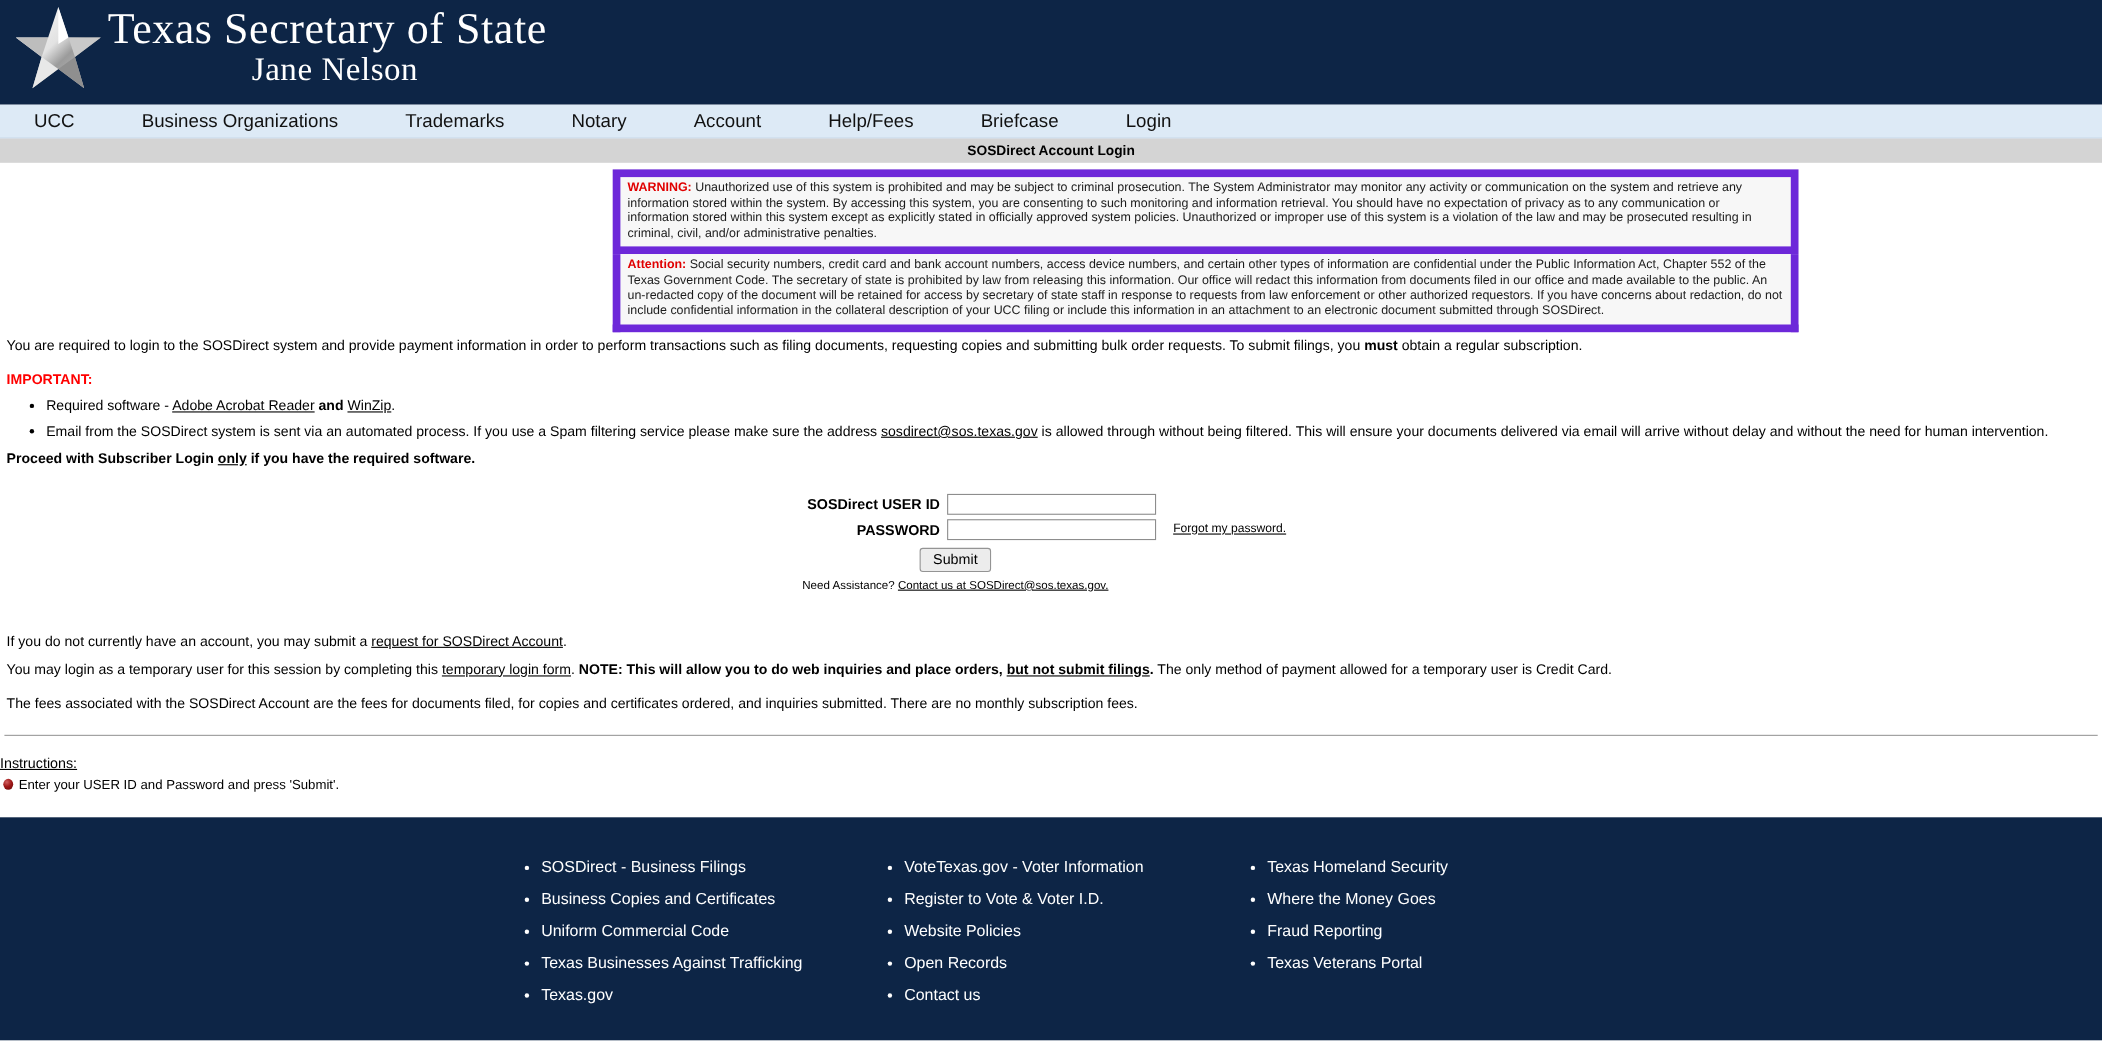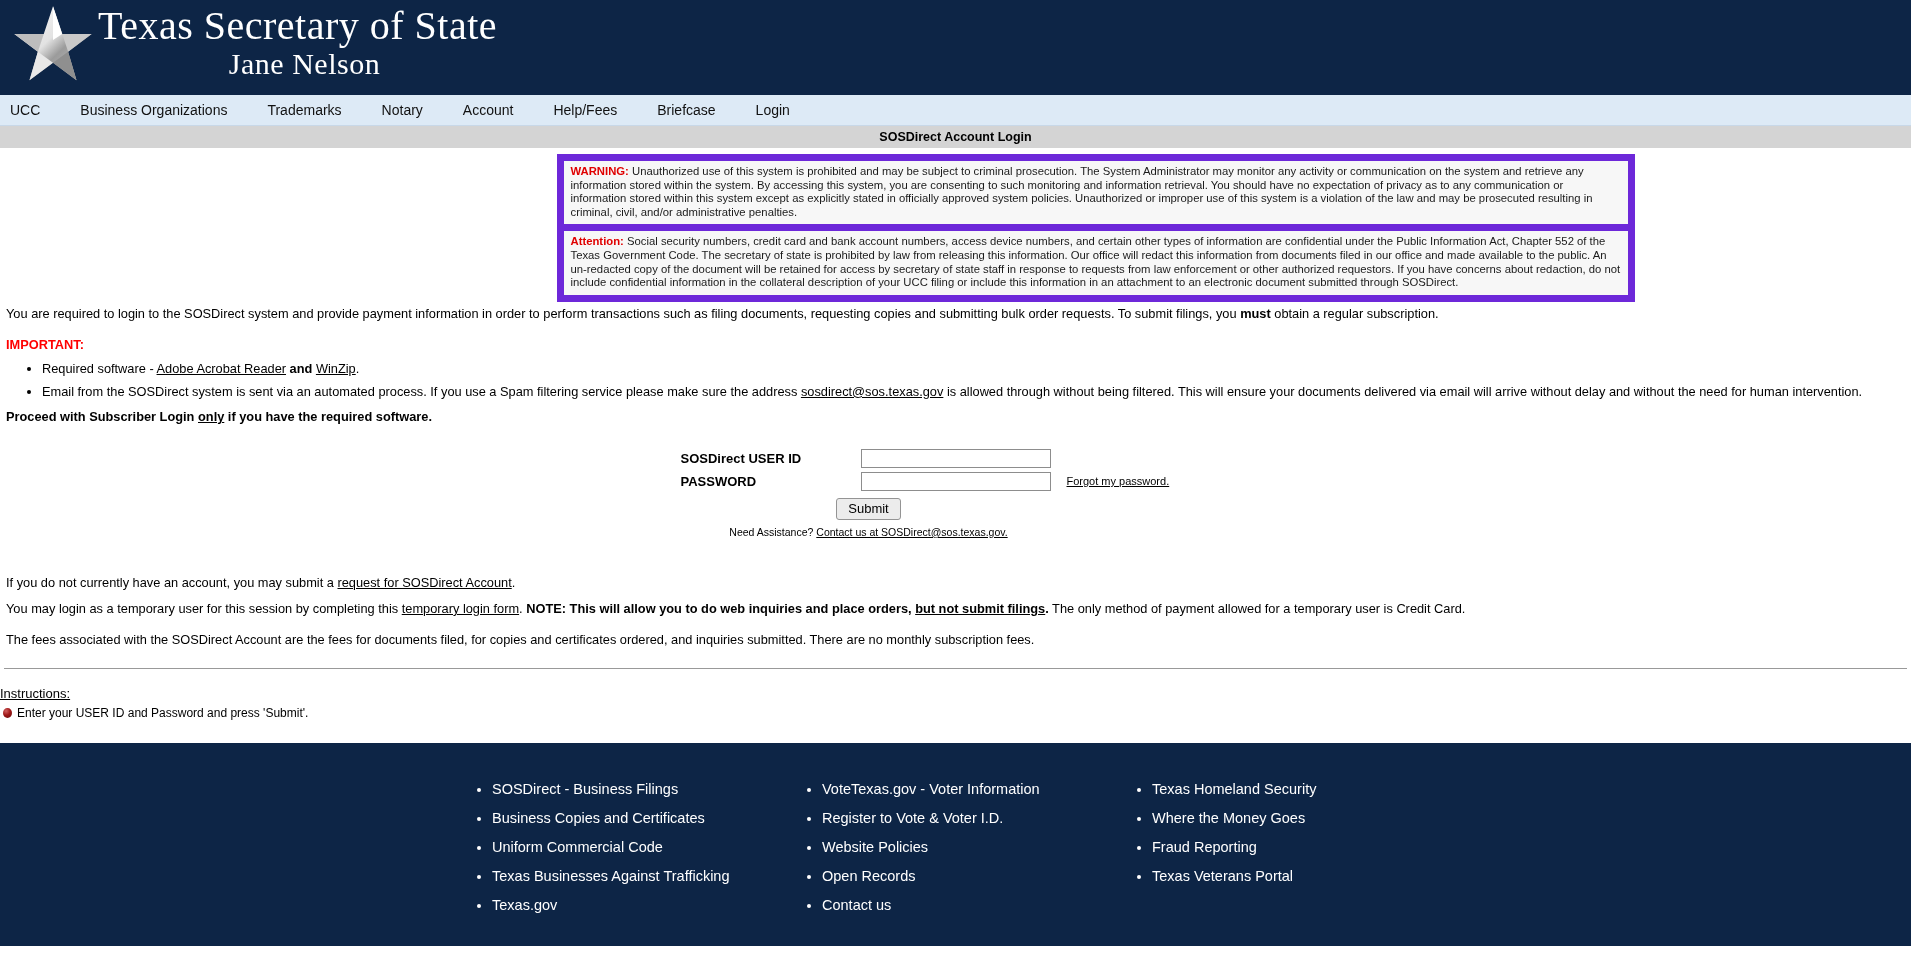--- a/index.html
+++ b/index.html
@@ -58,27 +58,28 @@
   
   .main-nav {
     background: #ddeaf6;
     height: 31px;
     display: flex;
     align-items: center;
     padding: 0 10px;
     border-bottom: 1px solid #c8d8e8;
   }
   .nav-item {
-    font-size: 14px;
+    font-size: 17px;
     color: #111111;
     padding: 0 20px 0 0;
     margin-right: 20px;
     text-decoration: none;
     cursor: pointer;
     white-space: nowrap;
+    margin-left: 21px;
   }
   .nav-item:last-child { margin-right: 0; }
 
   
   .page-title-bar {
     background: #d4d4d4;
     height: 22px;
     line-height: 22px;
     text-align: center;
     font-size: 12.5px;
@@ -153,20 +154,21 @@
   }
   .form-row {
     display: flex;
     align-items: center;
     justify-content: center;
     margin-bottom: 4px;
   }
   .form-label {
     font-weight: bold;
     font-size: 13px;
+    text-align: right;
     width: 180px;
     padding-right: 6px;
     white-space: nowrap;
   }
   .form-input {
     width: 190px;
     height: 19px;
     border: 1px solid #8d8d8d;
     background: #ffffff;
     font-family: "Liberation Sans", sans-serif;

